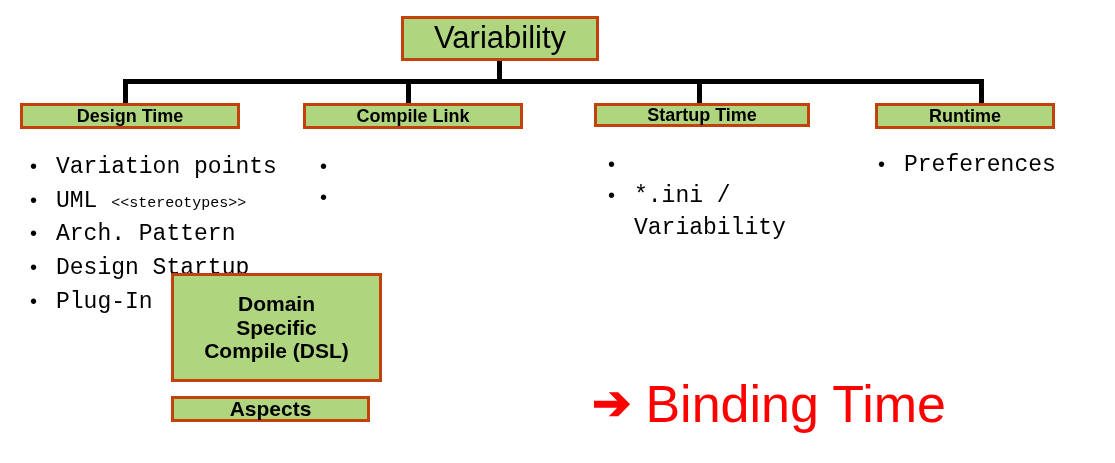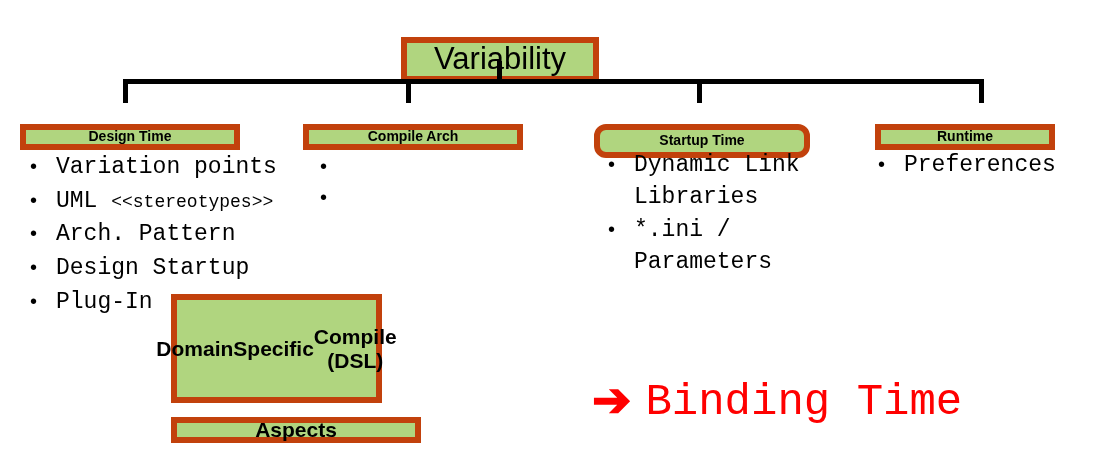--- a/index.html
+++ b/index.html
@@ -18,34 +18,33 @@
     height: 463px;
     background: #ffffff;
     overflow: hidden;
   }
 
   
   .gbox {
     position: absolute;
     box-sizing: border-box;
     background: #b0d57f;
-    border: 6px solid #c2410c;
+    border: 3px solid #c2410c;
     display: flex;
     align-items: center;
     justify-content: center;
     text-align: center;
     line-height: 1.12;
-    margin-top: 21px;
   }
   .gbox.root {
     font-size: 31px;
     font-weight: normal;
   }
   .gbox.cat {
-    font-size: 14px;
+    font-size: 18px;
     font-weight: bold;
   }
   .gbox.sub {
     font-size: 21px;
     font-weight: bold;
   }
 
   
   .line-v, .line-h {
     position: absolute;
@@ -68,44 +67,43 @@
     flex: 0 0 26px;
     text-align: left;
     font-size: 20px;
     line-height: 1.45;
   }
   .bullet-text {
     flex: 1 1 auto;
     font-family: Liberation Mono, monospace;
   }
   .small-stereo {
-    font-size: 18px;
+    font-size: 15px;
   }
 
   
   #binding-time {
     position: absolute;
     left: 592px;
     top: 378px;
     display: flex;
     align-items: center;
     color: #ff0000;
     white-space: nowrap;
   }
   #binding-arrow {
     font-size: 47px;
     line-height: 1;
     font-weight: bold;
     margin-right: 14px;
     transform: translateY(-2px);
   }
   #binding-label {
-    font-size: 44px;
+    font-size: 52px;
     line-height: 1;
-    font-family: Liberation Mono, monospace;
   }
 </style>
 </head>
 <body>
 
 <div id="canvas">
 
   <div class="gbox root" id="box-root" style="left:401px; top:16px; width:198px; height:45px;">
     <span>Variability</span>
   </div>
@@ -115,24 +113,24 @@
   <div class="line-v" style="left:123px; top:79px; width:5px; height:24px;"></div>
   <div class="line-v" style="left:406px; top:79px; width:5px; height:24px;"></div>
   <div class="line-v" style="left:697px; top:79px; width:5px; height:24px;"></div>
   <div class="line-v" style="left:979px; top:79px; width:5px; height:24px;"></div>
 
   <div class="gbox cat" id="box-design-time" style="left:20px; top:103px; width:220px; height:26px;">
     <span>Design Time</span>
   </div>
 
   <div class="gbox cat" id="box-compile-time" style="left:303px; top:103px; width:220px; height:26px;">
-    <span>Compile Arch</span>
-  </div>
-
-  <div class="gbox cat" id="box-startup-time" style="left:594px; top:103px; width:216px; height:34px;border-radius:12px;">
+    <span>Compile Link</span>
+  </div>
+
+  <div class="gbox cat" id="box-startup-time" style="left:594px; top:103px; width:216px; height:24px;">
     <span>Startup Time</span>
   </div>
 
   <div class="gbox cat" id="box-runtime" style="left:875px; top:103px; width:180px; height:26px;">
     <span>Runtime</span>
   </div>
 
   <div class="bullets" id="list-design-time" style="left:30px; top:152px; width:265px;">
     <div class="bullet-row">
       <span class="bullet-dot">•</span>
@@ -161,42 +159,41 @@
       <span class="bullet-dot">•</span>
     </div>
     <div class="bullet-row">
       <span class="bullet-dot">•</span>
     </div>
   </div>
 
   <div class="bullets" id="list-startup-time" style="left:608px; top:150px; width:245px;">
     <div class="bullet-row">
       <span class="bullet-dot">•</span>
-      <span class="bullet-text">Dynamic Link Libraries</span>
-    </div>
-    <div class="bullet-row">
-      <span class="bullet-dot">•</span>
-      <span class="bullet-text">*.ini / Parameters</span>
+    </div>
+    <div class="bullet-row">
+      <span class="bullet-dot">•</span>
+      <span class="bullet-text">*.ini / Variability</span>
     </div>
   </div>
 
   <div class="bullets" id="list-runtime" style="left:878px; top:150px; width:225px;">
     <div class="bullet-row">
       <span class="bullet-dot">•</span>
       <span class="bullet-text">Preferences</span>
     </div>
   </div>
 
-  <div class="gbox sub" id="box-dsl" style="left:171px; top:273px; width:211px; height:109px; flex-direction:row; justify-content:center;">
+  <div class="gbox sub" id="box-dsl" style="left:171px; top:273px; width:211px; height:109px; flex-direction:column; justify-content:center;">
     <div>Domain</div>
     <div>Specific</div>
     <div>Compile (DSL)</div>
   </div>
 
-  <div class="gbox sub" id="box-aspects" style="left:171px; top:396px; width:250px; height:26px;">
+  <div class="gbox sub" id="box-aspects" style="left:171px; top:396px; width:199px; height:26px;">
     <span>Aspects</span>
   </div>
 
   <div id="binding-time">
     <span id="binding-arrow">➔</span>
     <span id="binding-label">Binding Time</span>
   </div>
 
 </div>
 

